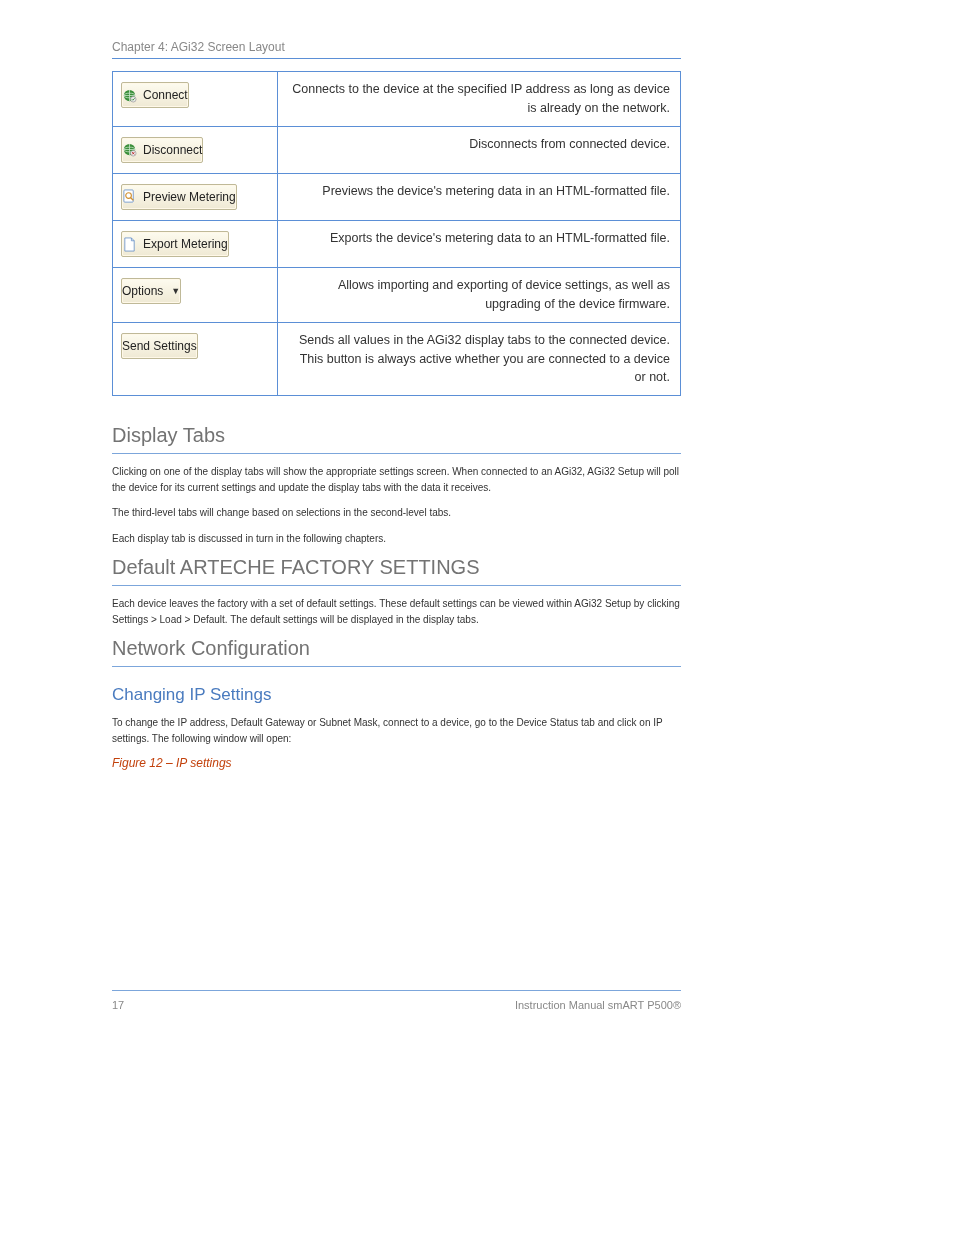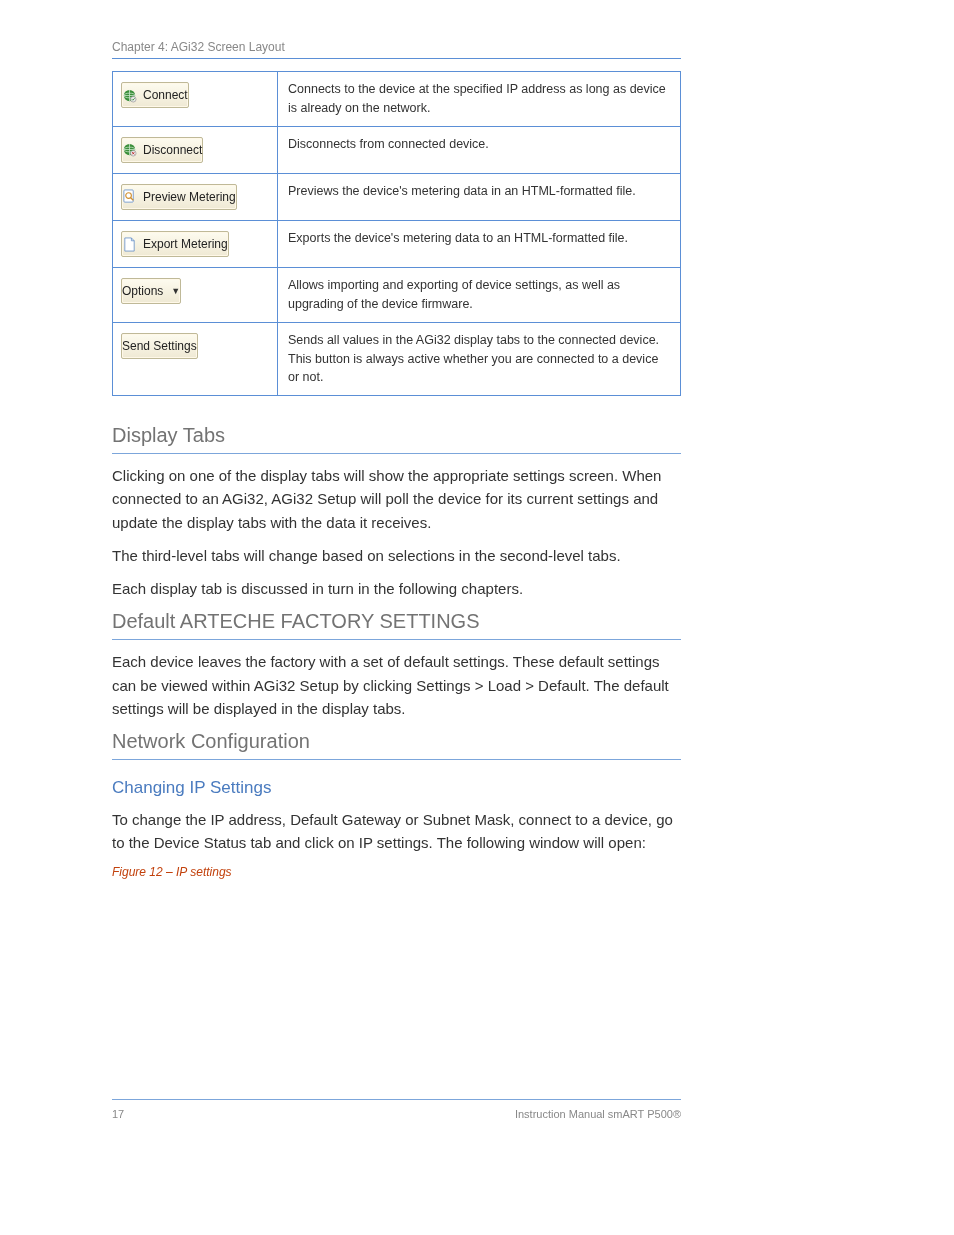--- a/index.html
+++ b/index.html
@@ -16,26 +16,26 @@
     background: linear-gradient(#fdfbef, #efe9d4);
     border: 1px solid #bfb998; border-radius: 2px;
     padding: 3px 0; font-size: 12px; color: #222;
     font-family: Tahoma, Arial, sans-serif;
     box-shadow: inset 0 0 0 1px #fff8e8;
   }
   .ui-btn svg { width: 15px; height: 15px; }
   .caret { font-size: 9px; color: #333; margin-left: 2px; }
   h2.sec { color: #737373; font-size: 20px; font-weight: normal; margin-top: 10px; }
   h2.subsec { color: #4a7bbf; font-size: 17px; font-weight: normal; margin-top: 18px; }
-  p.body { font-size: 15px; color: #333; line-height: 1.55; margin: 10px 0; }
+  p.body { font-size: 10px; color: #333; line-height: 1.55; margin: 10px 0; }
   .figcap { font-size: 12px; color: #c2410c; font-style: italic; margin: 8px 0 4px 0; }
   .footer-line { border: none; border-top: 1px solid #7ca6db; margin-top: 220px; }
   .footer { display: flex; justify-content: space-between; font-size: 11px; color: #888; padding-top: 8px; }
   .datarow td { line-height: 1.5; }
-  .cell-desc { padding-top: 10px; }
+  .cell-desc { padding-top: 10px; text-align: right; }
 </style>
 </head>
 <body>
 
 <div class="page">
   <div class="chapter-line">Chapter 4: AGi32 Screen Layout</div>
   <hr class="hr-blue">
 
   <table class="btn-table">
     <tbody>

